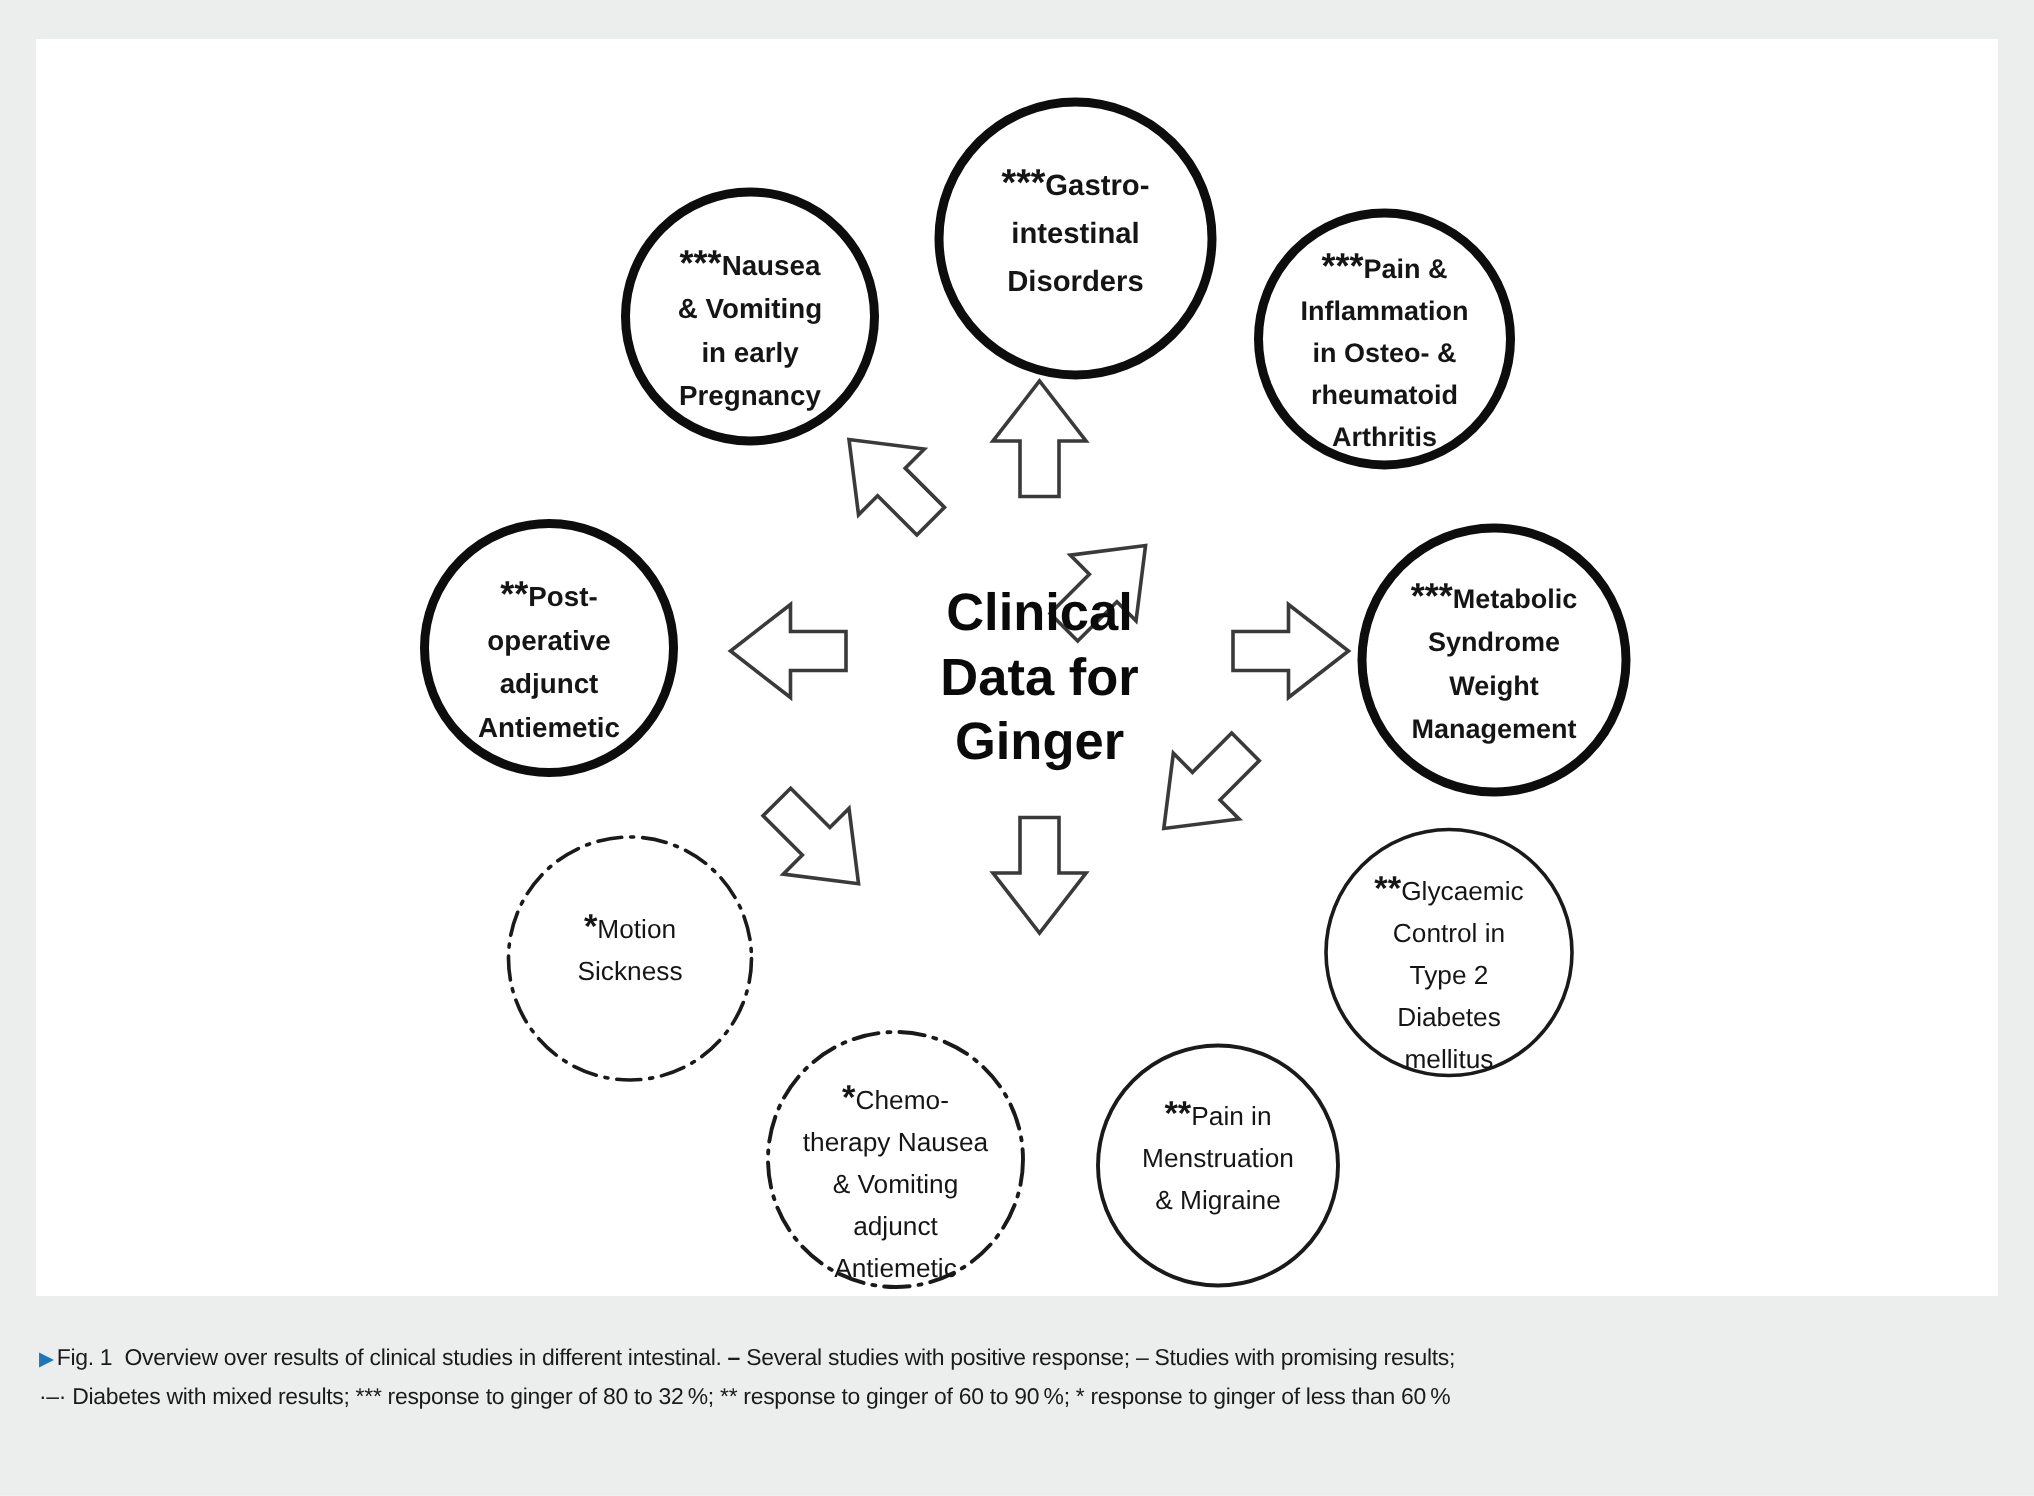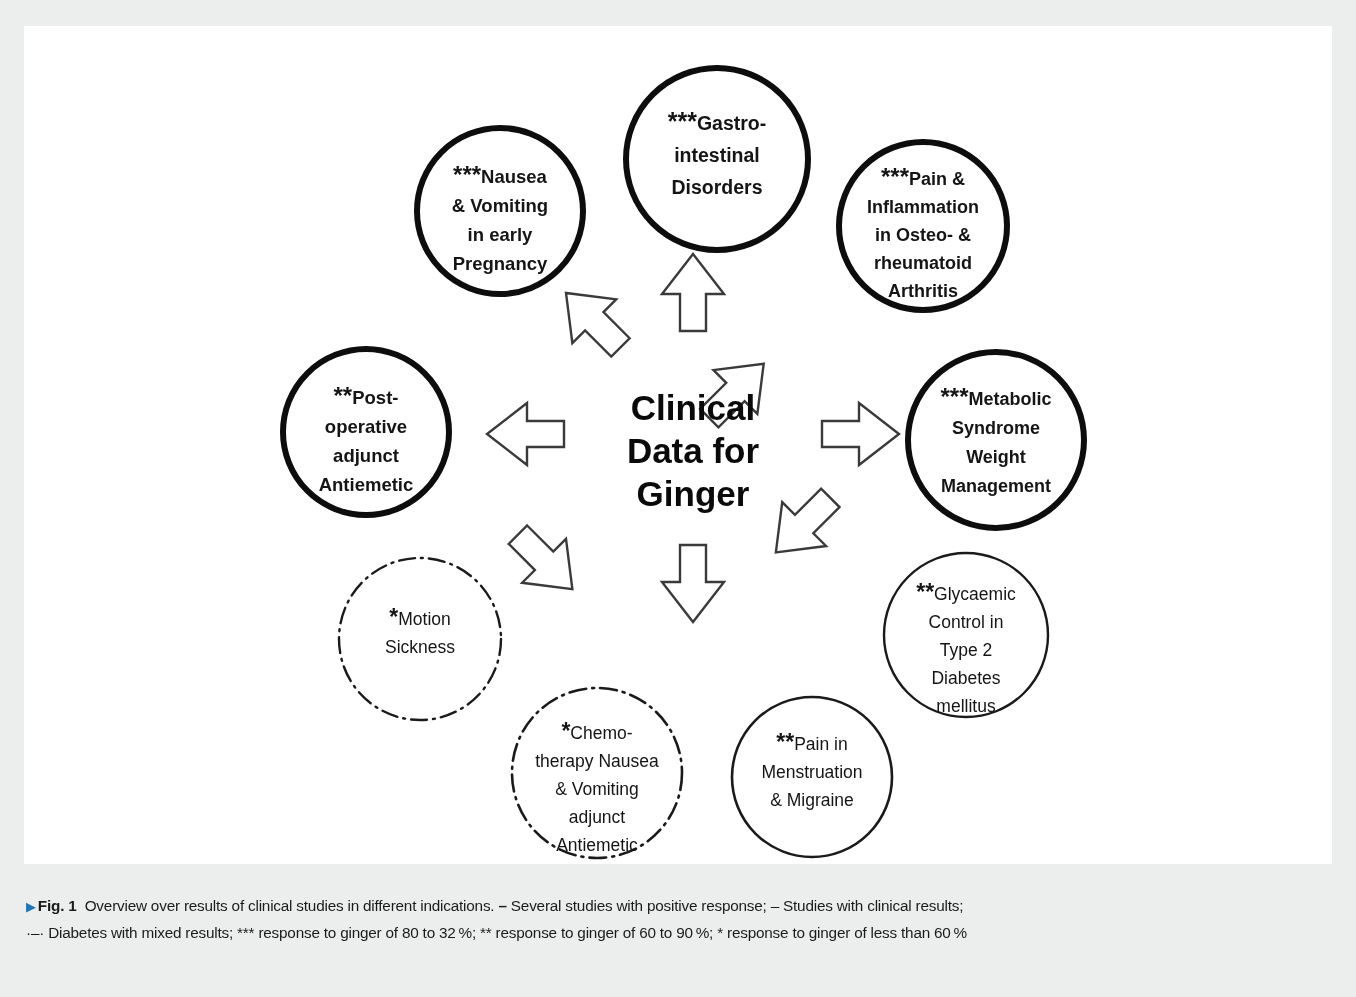--- a/index.html
+++ b/index.html
@@ -30,21 +30,21 @@
     position:absolute;
     left:26px;top:13px;
     width:1305px;
     font-family:"Liberation Sans", sans-serif;
     font-size:15.3px;
     line-height:26px;
     color:#1b1b1b;
     letter-spacing:-0.2px;
   }
   .cap-tri{color:#1b76bc;font-size:13px;margin-right:2px;}
-  .cap-fig{font-weight:bold;}
+  .cap-fig{font-weight:normal;}
   .cap-dash-thick{font-weight:bold;}
 
   
   .diagram{position:absolute;left:0;top:0;width:1308px;height:838px;}
 
   .circ-label{
     font-family:"Liberation Sans", sans-serif;
     fill:#151515;
     text-anchor:middle;
   }
@@ -179,25 +179,25 @@
         <text class="center-title" x="669" y="394">Clinical</text>
         <text class="center-title" x="669" y="437">Data for</text>
         <text class="center-title" x="669" y="480">Ginger</text>
       </g>
     </svg>
   </div>
 
   <div class="caption-band">
     <div class="caption">
       <span class="cap-tri">▶</span><span class="cap-fig">Fig. 1</span>&nbsp;
-      <span>Overview over results of clinical studies in different indications.</span>
+      <span>Overview over results of clinical studies in different intestinal.</span>
       <span class="cap-dash-thick">–</span>
       <span>Several studies with positive response;</span>
       <span>–</span>
-      <span>Studies with clinical results;</span><br>
+      <span>Studies with promising results;</span><br>
       <span>·–·</span>
       <span>Diabetes with mixed results;</span>
       <span>*** response to ginger of 80 to 32 %;</span>
       <span>** response to ginger of 60 to 90 %;</span>
       <span>* response to ginger of less than 60 %</span>
     </div>
   </div>
 
 </div>
 

